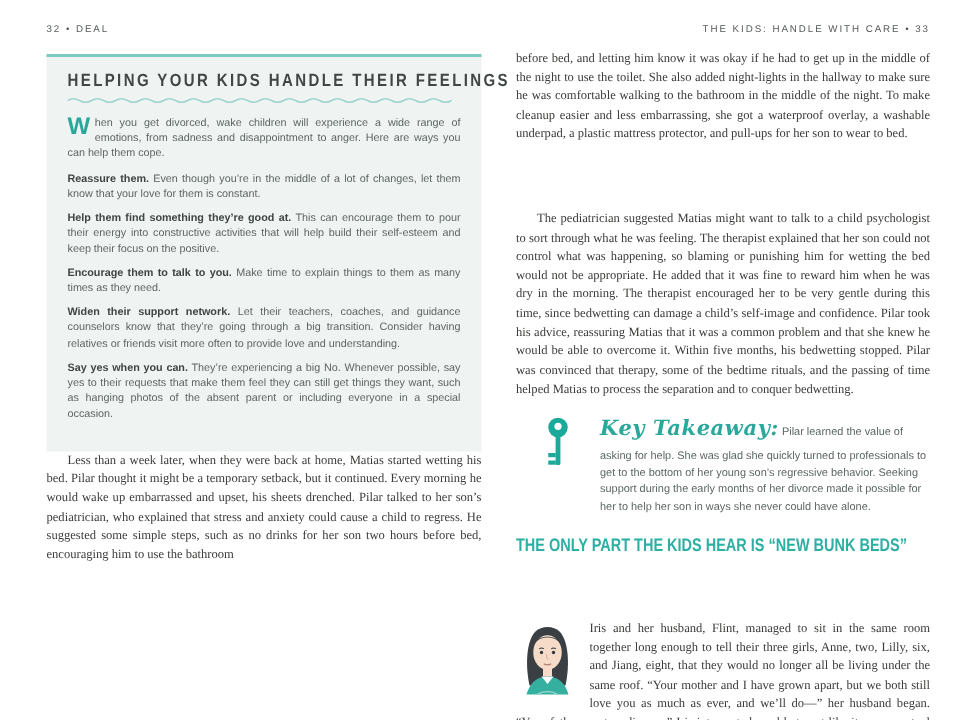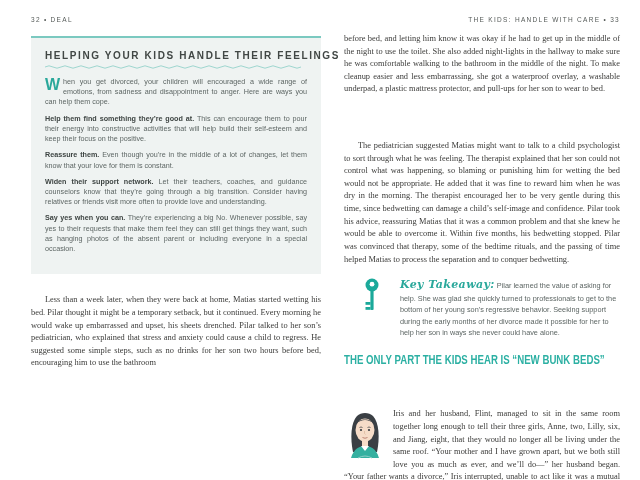--- a/index.html
+++ b/index.html
@@ -21,29 +21,29 @@
   .wave{display:block;margin:5px 0 7px 0;}
   .tip{font-size:7.2px;line-height:1.42;text-align:justify;margin:0 0 6px 0;color:#5d6664;}
   .tip b{color:#3e4543;}
   .dropcap{float:left;color:#2aa89b;font-weight:bold;font-size:16px;line-height:0.8;
           margin:1.5px 3px 0 0;}
 
   
   .serif{font-family:"Liberation Serif",serif;font-size:8.4px;line-height:1.5;
          color:#3b3b39;text-align:justify;margin:0;}
   .serif.indent{text-indent:14px;}
-  .left-body{margin-top:20px;}
+  .left-body{}
   .page.right .serif{margin-bottom:0;margin-top:44px;}
 
   
   .takeaway{display:flex;margin:10px 0 0 20px;}
   .takeaway .key-wrap{width:36px;flex:0 0 36px;padding-top:2px;}
   .takeaway-text{font-size:7.3px;line-height:1.55;color:#5d6664;text-align:left;width:220px;}
   .kt-label{font-family:"DejaVu Serif",serif;font-style:italic;font-weight:bold;
-            color:#2aa89b;font-size:11px;letter-spacing:.4px;}
+            color:#2aa89b;font-size:14px;letter-spacing:.4px;}
 
   
   .section-heading{font-family:"Liberation Sans",sans-serif;font-weight:bold;
             font-size:10.5px;color:#2cb0a3;margin:14px 0 4px 0;letter-spacing:0px;
             transform:scale(.92,1.15);transform-origin:left top;white-space:nowrap;}
 
   .story{margin-top:2px;}
   .portrait{float:left;width:42px;height:50px;margin:2px 7px 1px 0;}
 </style>
 </head>
@@ -53,24 +53,25 @@
 
   <div class="page left">
     <div class="running-head">32 • DEAL</div>
 
     <div class="tipbox">
       <div class="tipbox-title">HELPING YOUR KIDS HANDLE THEIR FEELINGS</div>
       <svg class="wave" width="260" height="6" viewBox="0 0 260 6">
         <path d="M0 3 Q4 0.6 8 3 T16 3 T24 3 T32 3 T40 3 T48 3 T56 3 T64 3 T72 3 T80 3 T88 3 T96 3 T104 3 T112 3 T120 3 T128 3 T136 3 T144 3 T152 3 T160 3 T168 3 T176 3 T184 3 T192 3 T200 3 T208 3 T216 3 T224 3 T232 3 T240 3 T248 3 T256 3" fill="none" stroke="#9ed6cf" stroke-width="1"></path>
       </svg>
 
-      <p class="tip"><span class="dropcap">W</span><span>hen you get divorced, your children will encouraged a wide range of emotions, from sadness and disappointment to anger. Here are ways you can help them cope.</span></p>
+      <p class="tip"><span class="dropcap">W</span><span>hen you get divorced, wake children will experience a wide range of emotions, from sadness and disappointment to anger. Here are ways you can help them cope.</span></p>
 
+      <p class="tip"><b>Reassure them.</b> <span>Even though you’re in the middle of a lot of changes, let them know that your love for them is constant.</span></p>
       <p class="tip"><b>Help them find something they’re good at.</b> <span>This can encourage them to pour their energy into constructive activities that will help build their self-esteem and keep their focus on the positive.</span></p>
-      <p class="tip"><b>Reassure them.</b> <span>Even though you’re in the middle of a lot of changes, let them know that your love for them is constant.</span></p>
+      <p class="tip"><b>Encourage them to talk to you.</b> <span>Make time to explain things to them as many times as they need.</span></p>
       <p class="tip"><b>Widen their support network.</b> <span>Let their teachers, coaches, and guidance counselors know that they’re going through a big transition. Consider having relatives or friends visit more often to provide love and understanding.</span></p>
       <p class="tip" style="margin-bottom:12px"><b>Say yes when you can.</b> <span>They’re experiencing a big No. Whenever possible, say yes to their requests that make them feel they can still get things they want, such as hanging photos of the absent parent or including everyone in a special occasion.</span></p>
     </div>
 
     <p class="serif indent left-body">Less than a week later, when they were back at home, Matias started wetting his bed. Pilar thought it might be a temporary setback, but it continued. Every morning he would wake up embarrassed and upset, his sheets drenched. Pilar talked to her son’s pediatrician, who explained that stress and anxiety could cause a child to regress. He suggested some simple steps, such as no drinks for her son two hours before bed, encouraging him to use the bathroom</p>
   </div>
 
   <div class="page right">
     <div class="running-head right-head">THE KIDS: HANDLE WITH CARE • 33</div>
 

